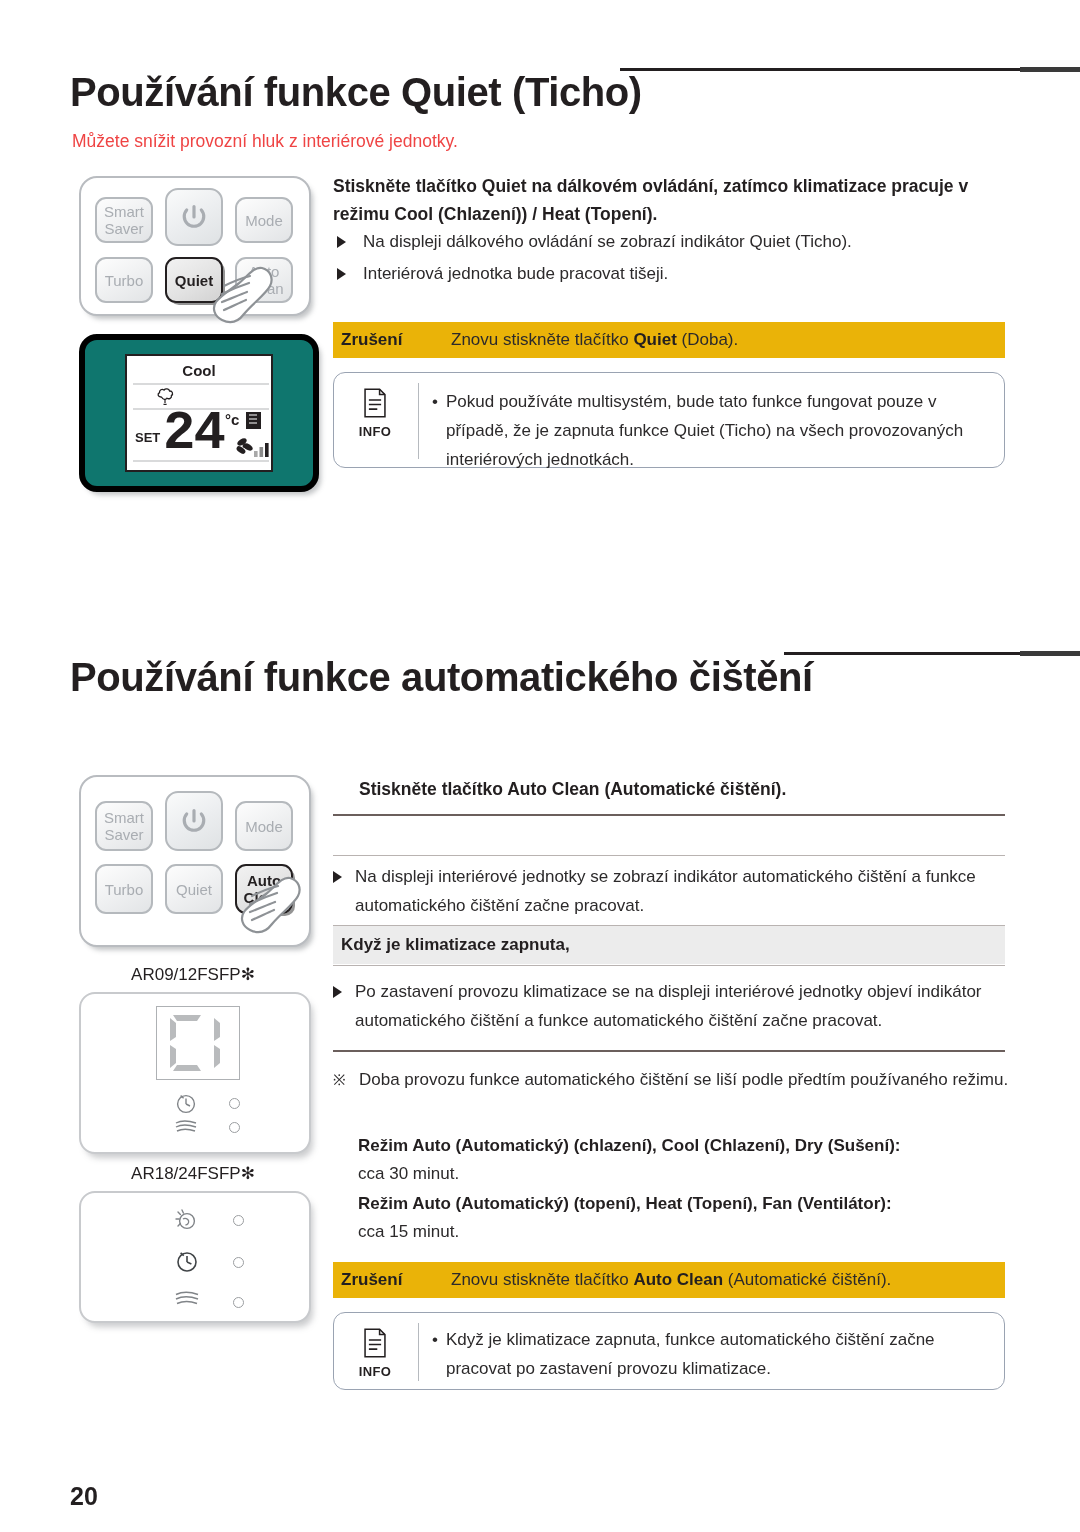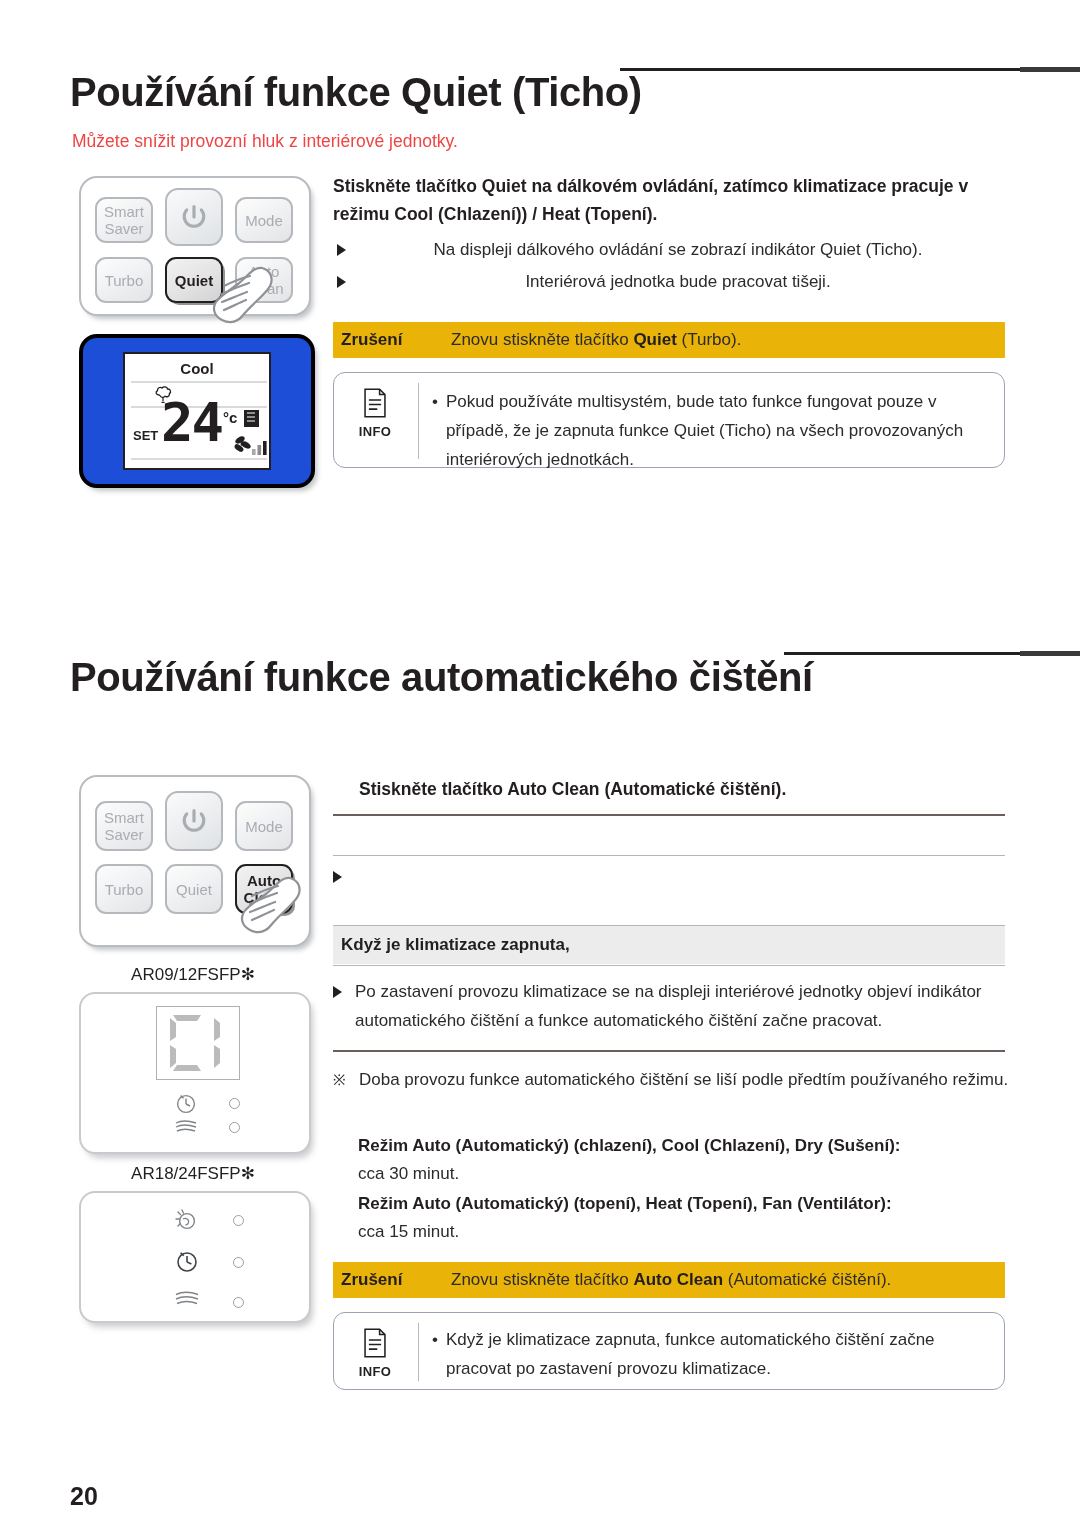--- a/index.html
+++ b/index.html
@@ -92,23 +92,23 @@
   }
   .hand {
     position: absolute;
     z-index: 5;
     pointer-events: none;
   }
 
   
   .lcdcase {
     position: absolute;
-    border: 4px solid #000000;
+    border: 6px solid #000000;
     border-radius: 18px;
-    background: #1d4ed8;
+    background: #0f766e;
     box-shadow: 4px 5px 5px -2px rgba(120,124,128,0.45);
   }
   .lcdscreen {
     position: absolute;
     border: 2px solid #231f20;
     background: #ffffff;
     box-sizing: border-box;
   }
   .lcd-mode {
     position: absolute;
@@ -362,21 +362,21 @@
   <div class="lcdcase" style="left:79px; top:334px; width:228px; height:146px;">
     <div class="lcdscreen" style="left:40px; top:14px; width:148px; height:118px;">
       <div class="lcd-mode" style="top:6px;">Cool</div>
       <div class="lcd-hr" style="left:6px; top:27px; width:136px;"></div>
       <svg style="position:absolute; left:28px; top:31px; width:22px; height:20px;" viewBox="0 0 22 20">
         <path d="M6 10 C3 10 2 7 4.5 5.6 C4.2 3 7 1.5 9 3 C10.5 1 14 1.6 14.6 4 C17.4 3.8 18.6 7 16.4 8.6 C17 11 14 12.6 12 11.2 C11 13 7.6 12.6 6.8 10.4 Z" fill="none" stroke="#231f20" stroke-width="1.3"></path>
         <path d="M10 12 L10 16 M8.5 17.4 L11.6 17.4" stroke="#231f20" stroke-width="1.2" fill="none"></path>
       </svg>
       <div class="lcd-hr" style="left:6px; top:52px; width:136px;"></div>
       <div class="lcd-set" style="left:8px; top:58px;margin-top:16px;">SET</div>
-      <div class="lcd-temp" style="left:36px; top:37px;">24</div>
+      <div class="lcd-temp" style="left:36px; top:47px;font-family:Liberation Mono, monospace;">24</div>
       <div class="lcd-deg" style="left:98px; top:55px;">°c</div>
       <svg style="position:absolute; left:117px; top:55px; width:20px; height:20px;" viewBox="0 0 20 20">
         <rect x="2" y="1" width="15" height="17" fill="#231f20"></rect>
         <path d="M5 4 L13 4 M5 8 L13 8 M5 12 L13 12" stroke="#ffffff" stroke-width="1.2"></path>
       </svg>
       <svg style="position:absolute; left:108px; top:78px; width:34px; height:26px;" viewBox="0 0 34 26">
         <g fill="#231f20">
           <ellipse cx="7" cy="8" rx="5.2" ry="3" transform="rotate(-30 7 8)"></ellipse>
           <ellipse cx="13" cy="13" rx="5.2" ry="3" transform="rotate(30 13 13)"></ellipse>
           <ellipse cx="6" cy="16" rx="5" ry="2.8" transform="rotate(35 6 16)"></ellipse>
@@ -387,34 +387,34 @@
         <rect x="30" y="9" width="3.6" height="14" fill="#231f20"></rect>
       </svg>
       <div class="lcd-hr" style="left:6px; top:104px; width:136px;"></div>
     </div>
   </div>
 
   <div class="lead" style="left:333px; top:172px; width:660px;">
     <span>Stiskněte tlačítko </span><span>Quiet</span><span> na dálkovém ovládání, zatímco klimatizace pracuje v režimu Cool (Chlazení)) / Heat (Topení).</span>
   </div>
 
-  <div class="bullets" style="left:333px; top:235px; width:660px;text-align:center;">
+  <div class="bullets" style="left:333px; top:227px; width:660px;">
     <div class="bullet">
       <span class="tri"></span>
       <span>Na displeji dálkového ovládání se zobrazí indikátor Quiet (Ticho).</span>
     </div>
     <div class="bullet">
       <span class="tri"></span>
       <span>Interiérová jednotka bude pracovat tišeji.</span>
     </div>
   </div>
 
   <div class="greybar" style="left:333px; top:322px; width:672px; height:36px;">
     <span class="lbl" style="margin-left:8px; width:110px;">Zrušení</span>
-    <span class="txt"><span>Znovu stiskněte tlačítko </span><b>Quiet</b><span> (Turbo).</span></span>
+    <span class="txt"><span>Znovu stiskněte tlačítko </span><b>Quiet</b><span> (Doba).</span></span>
   </div>
 
   <div class="infobox" style="left:333px; top:372px; width:672px; height:96px;">
     <div class="info-icon">
       <svg viewBox="0 0 34 40" style="width:26px;height:32px;">
         <path d="M4 2 L23 2 L30 9 L30 38 L4 38 Z" fill="#ffffff" stroke="#231f20" stroke-width="2"></path>
         <path d="M23 2 L23 9 L30 9" fill="none" stroke="#231f20" stroke-width="2"></path>
         <path d="M9 16 L25 16 M9 22 L25 22 M9 28 L20 28" stroke="#231f20" stroke-width="2"></path>
       </svg>
       <div class="word">INFO</div>
@@ -532,20 +532,21 @@
   </div>
 
   <div class="hr-dark" style="left:333px; top:814px; width:672px;"></div>
 
 
   <div class="hr-light" style="left:333px; top:855px; width:672px;"></div>
 
   <div class="bullets" style="left:333px; top:862px; width:672px;">
     <div class="bullet tight">
       <span class="tri"></span>
+      <span>Na displeji interiérové jednotky se zobrazí indikátor automatického čištění a funkce automatického čištění začne pracovat.</span>
     </div>
   </div>
 
   <div class="hr-light" style="left:333px; top:925px; width:672px;"></div>
 
   <div class="subbar" style="left:333px; top:926px; width:672px; height:38px;">Když je klimatizace zapnuta,</div>
 
   <div class="hr-light" style="left:333px; top:965px; width:672px;"></div>
 
   <div class="bullets" style="left:333px; top:977px; width:672px;">

